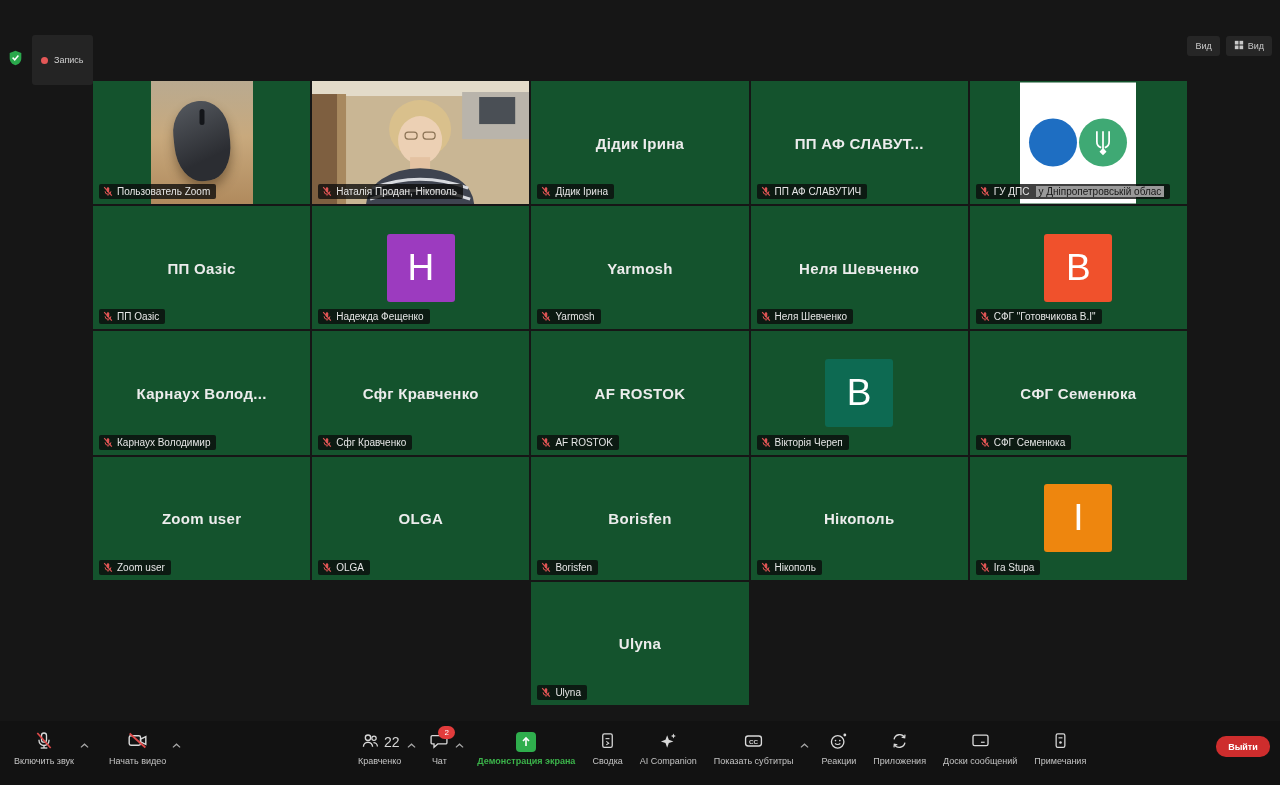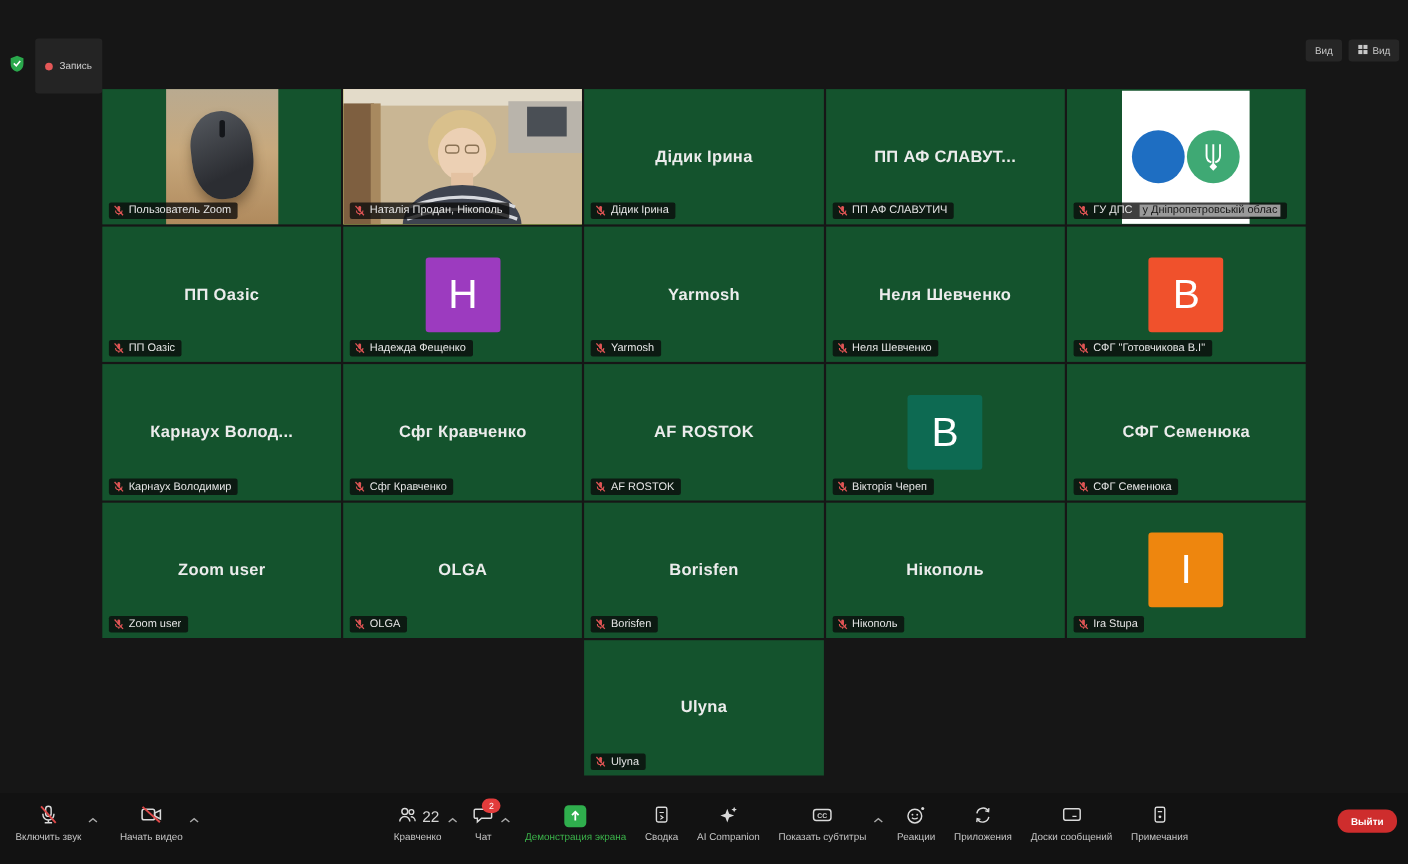--- a/index.html
+++ b/index.html
@@ -68,21 +68,21 @@
   .icon-row{display:flex;align-items:center;gap:3px;height:21px;}
   .tb-caret{background:none;border:none;padding:0;margin:6px 0 0 2px;cursor:pointer;}
   .tb-count{font-size:14px;color:#d5d5d5;}
   .tb-center{position:absolute;left:354px;top:10px;display:flex;align-items:flex-start;gap:9px;}
   .chat-wrap{position:relative;}
   .chat-badge{position:absolute;top:-5px;right:-6px;min-width:13px;height:13px;border-radius:7px;
     background:var(--badge-red,#e23c3c);color:#fff;font-size:8px;display:flex;align-items:center;
     justify-content:center;padding:0 2px;}
   .share-ic{width:20px;height:20px;border-radius:4px;background:var(--share-green,#2fae4d);
     display:flex;align-items:center;justify-content:center;}
-  .tb-share .tb-label-green{color:var(--share-label-green,#3bb24a);}
+  .tb-share .tb-label-green{color:var(--share-label-green,#3bb24a);font-weight:bold;}
   .leave{position:absolute;right:10px;top:15px;width:54px;height:21px;border-radius:10px;
     background:var(--leave-red,#ce2d2d);color:#fff;font-size:9px;font-weight:bold;border:none;
     font-family:inherit;cursor:pointer;}
 </style>
 </head>
 <body>
 
 <div class="stage">
 
   <div class="topleft">

